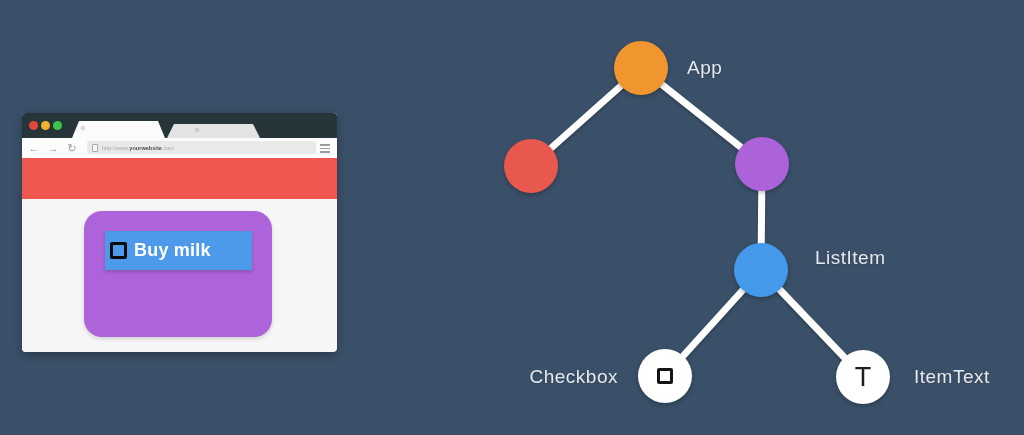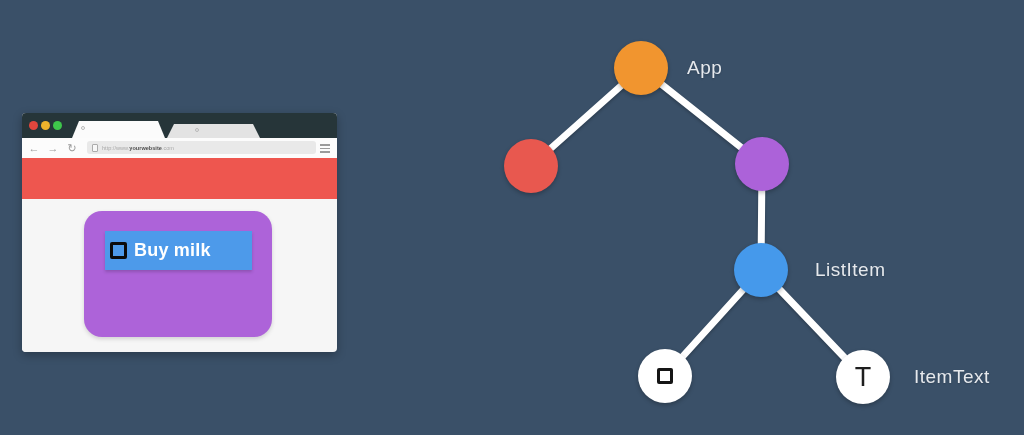--- a/index.html
+++ b/index.html
@@ -71,21 +71,21 @@
   .node-itemtext { left:836px; top:350px; }
   .glyph-square { width:16px; height:16px; border:3px solid #151515; border-radius:2px; }
   .glyph-t { font-size:27px; color:#1E1E1E; font-weight:500; line-height:1; }
 
   .tree-label { position:absolute; transform:translateY(-50%); font-size:19px;
                 color:#E6E9ED; letter-spacing:.5px; white-space:nowrap;
                 text-shadow:0 1px 2px rgba(0,0,0,.18); }
   .label-app      { left:687px; top:68px;  }
   .label-navbar   { right:534px; top:167px; }
   .label-todolist { left:814px; top:164px; }
-  .label-listitem { left:815px; top:270px; }
+  .label-listitem { left:815px; top:258px; }
   .label-checkbox { right:406px; top:377px; }
   .label-itemtext { left:914px; top:377px; }
 </style>
 </head>
 <body>
 
 <div class="canvas" style="background: rgb(58, 80, 104);">
 
   <div class="browser">
     <div class="b-titlebar" style="background: rgb(38, 53, 57);">
@@ -141,15 +141,16 @@
   <div class="node node-listitem" style="background: rgb(69, 153, 235);"></div>
   <div class="node node-checkbox" style="background: rgb(255, 255, 255);">
     <span class="glyph-square"></span>
   </div>
   <div class="node node-itemtext" style="background: rgb(255, 255, 255);">
     <span class="glyph-t">T</span>
   </div>
 
   <div class="tree-label label-app">App</div>
   <div class="tree-label label-listitem">ListItem</div>
+  <div class="tree-label label-checkbox">Checkbox</div>
   <div class="tree-label label-itemtext">ItemText</div>
 
 </div>
 
 </body></html>

